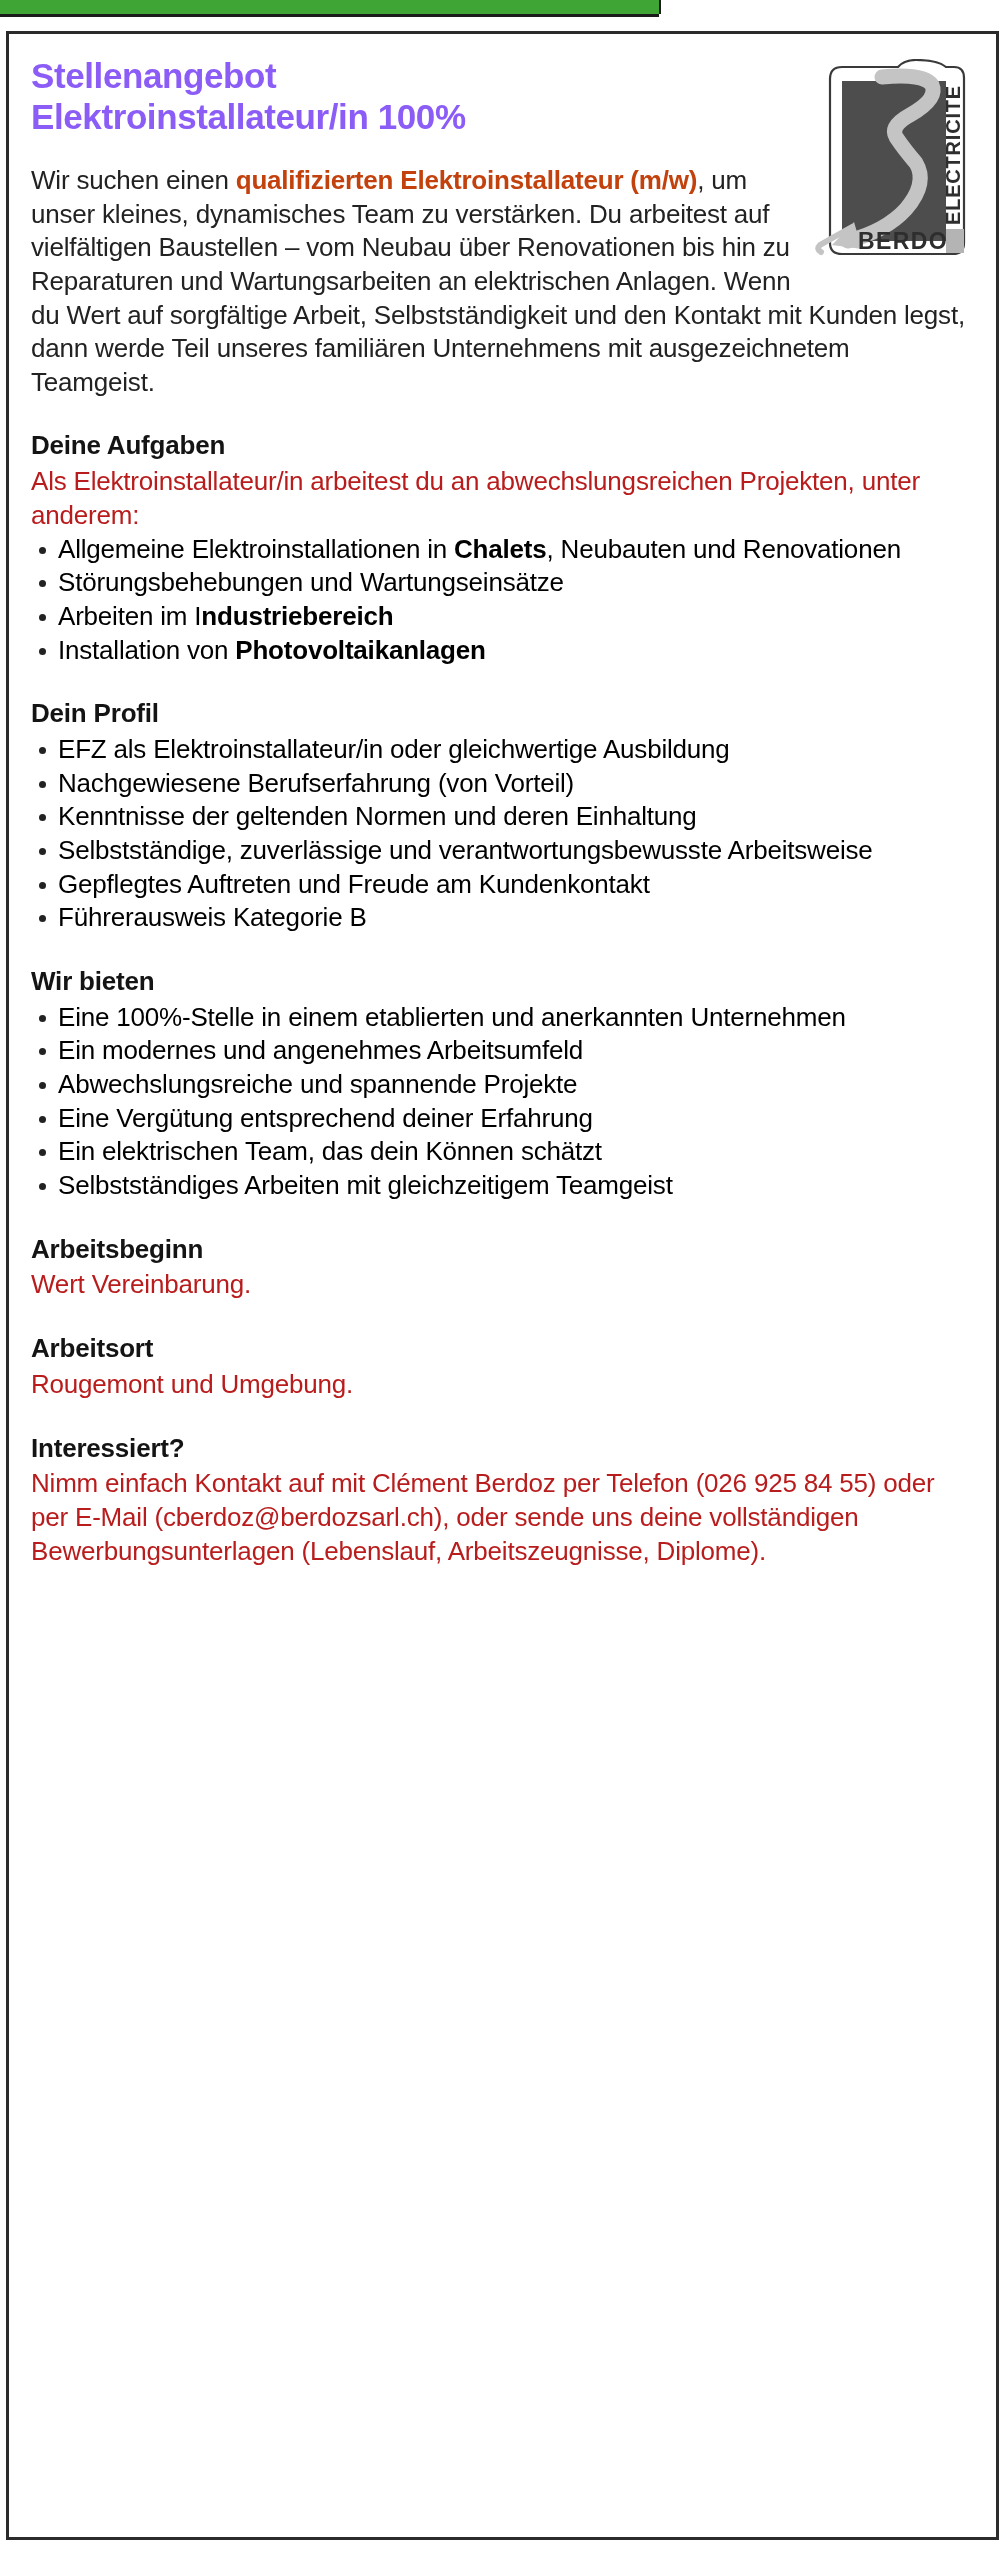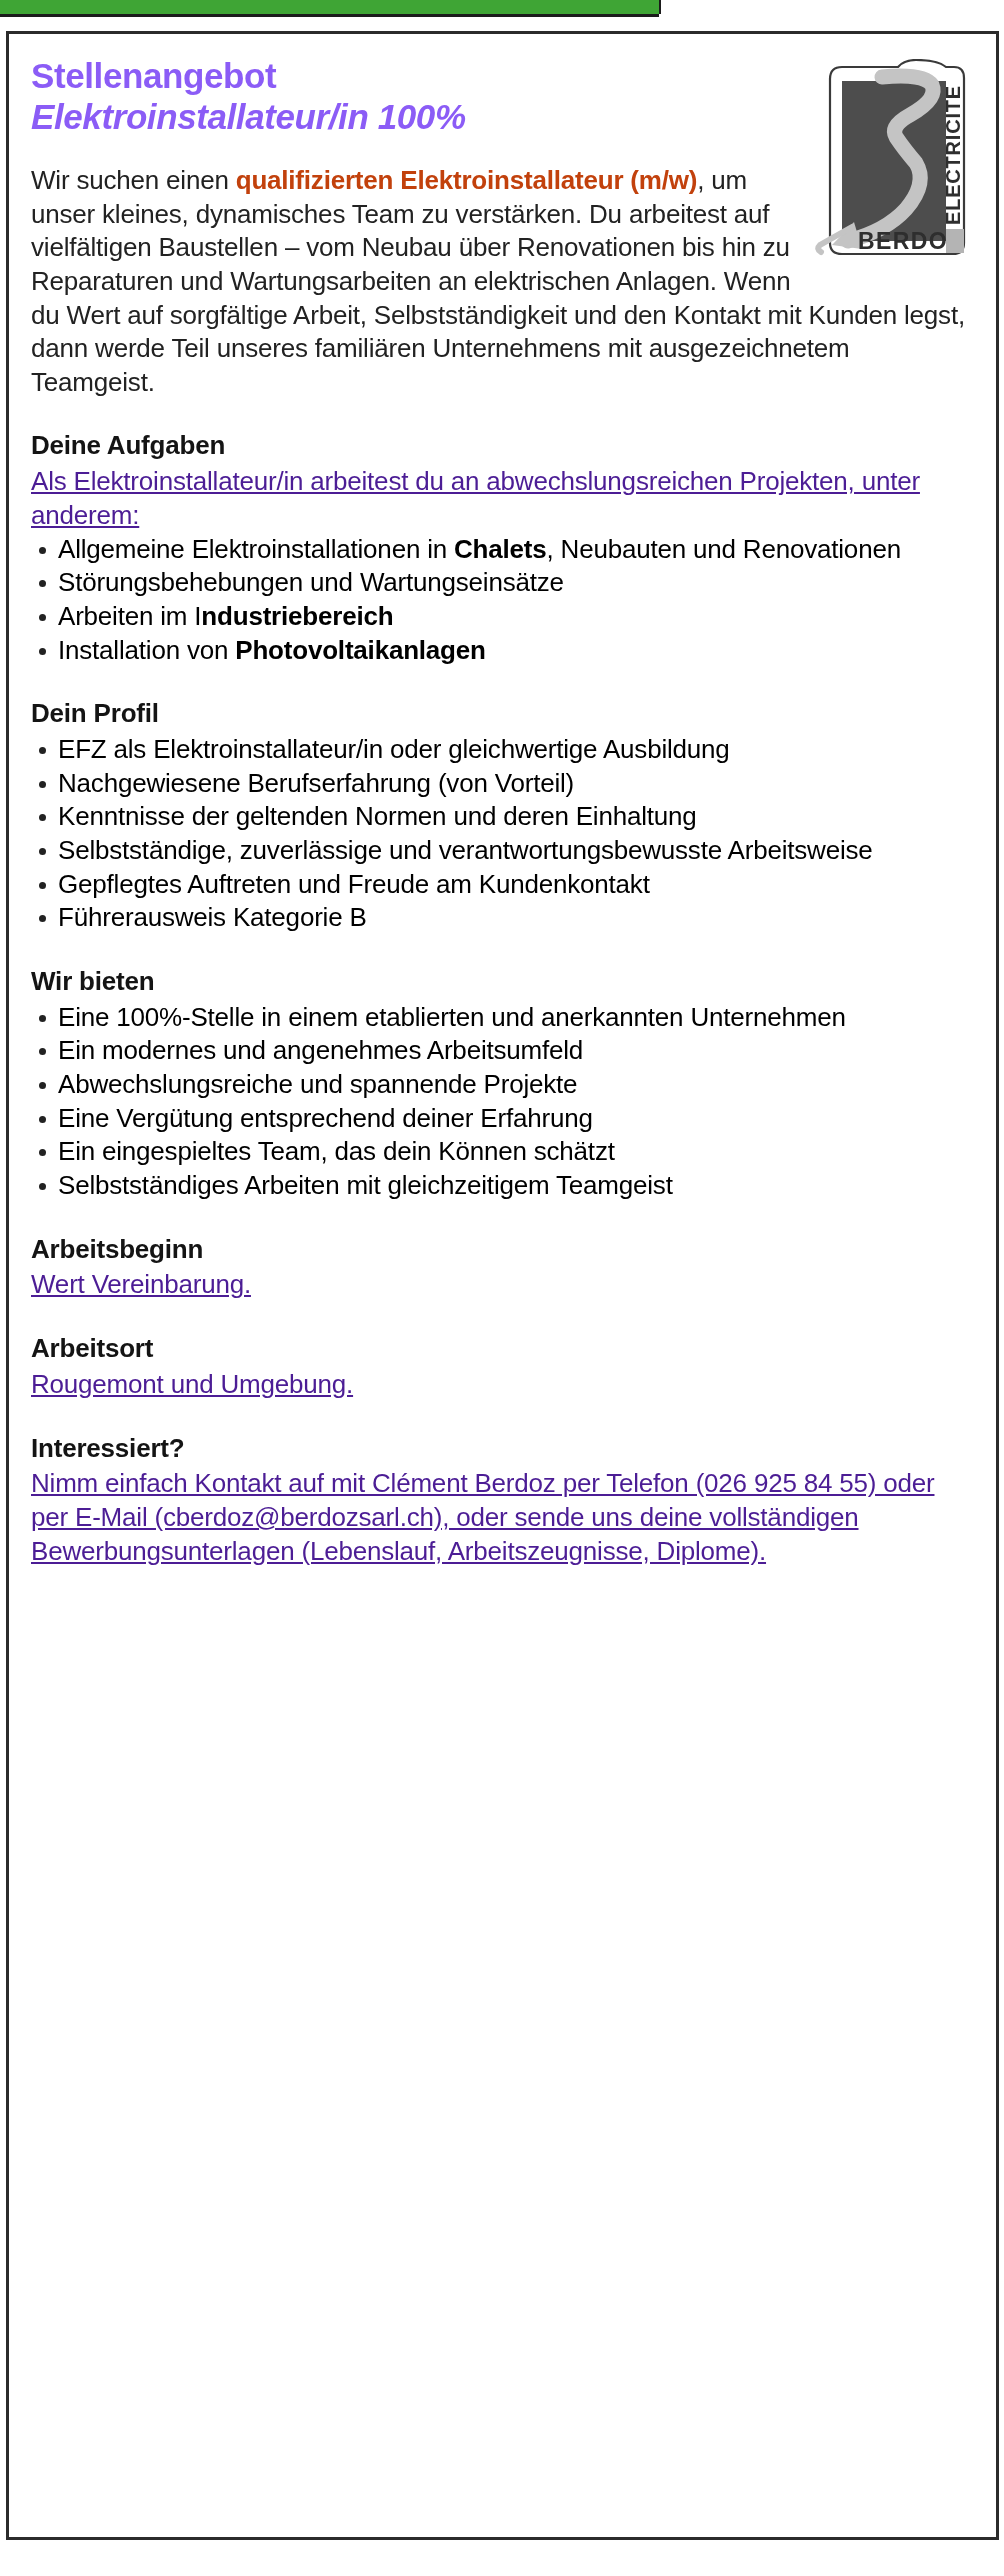--- a/index.html
+++ b/index.html
@@ -72,21 +72,21 @@
   
   .headline {
     font-size: 35px;
     font-weight: bold;
     line-height: 1.17;
     letter-spacing: -0.4px;
     color: #8b5cf6;
     margin: 0 0 26px 0;
     max-width: 559px;
   }
-  .headline .l2 { display: block; font-style: italic; }
+  .headline .l2 { display: block; }
 
   .body-text {
     font-size: 26px;
     line-height: 1.295;
     color: #222222;
     letter-spacing: -0.2px;
   }
   .body-text b, .body-text strong { font-weight: bold; color: #c2410c; }
 
   p.para {
@@ -100,23 +100,22 @@
     color: #141414;
     margin: 30px 0 2px 0;
     letter-spacing: -0.2px;
     line-height: 1.3;
   }
 
   p.sub {
     margin: 0;
     font-size: 26px;
     line-height: 1.295;
-    color: #4c1d95;
-    letter-spacing: -0.2px;
-    text-decoration: underline;
+    color: #b91c1c;
+    letter-spacing: -0.2px;
   }
 
   ul.bullets {
     list-style: none;
     margin: 0;
     padding: 0;
   }
   ul.bullets li {
     position: relative;
     padding-left: 27px;
@@ -208,21 +207,21 @@
       <li><span>Gepflegtes Auftreten und Freude am Kundenkontakt</span></li>
       <li><span>Führerausweis Kategorie B</span></li>
     </ul>
 
     <h3 class="sec">Wir bieten</h3>
     <ul class="bullets">
       <li><span>Eine 100%-Stelle in einem etablierten und anerkannten Unternehmen</span></li>
       <li><span>Ein modernes und angenehmes Arbeitsumfeld</span></li>
       <li><span>Abwechslungsreiche und spannende Projekte</span></li>
       <li><span>Eine Vergütung entsprechend deiner Erfahrung</span></li>
-      <li><span>Ein eingespieltes Team, das dein Können schätzt</span></li>
+      <li><span>Ein elektrischen Team, das dein Können schätzt</span></li>
       <li><span>Selbstständiges Arbeiten mit gleichzeitigem Teamgeist</span></li>
     </ul>
 
     <h3 class="sec">Arbeitsbeginn</h3>
     <p class="sub">Wert Vereinbarung.</p>
 
     <h3 class="sec">Arbeitsort</h3>
     <p class="sub">Rougemont und Umgebung.</p>
 
     <h3 class="sec">Interessiert?</h3>

